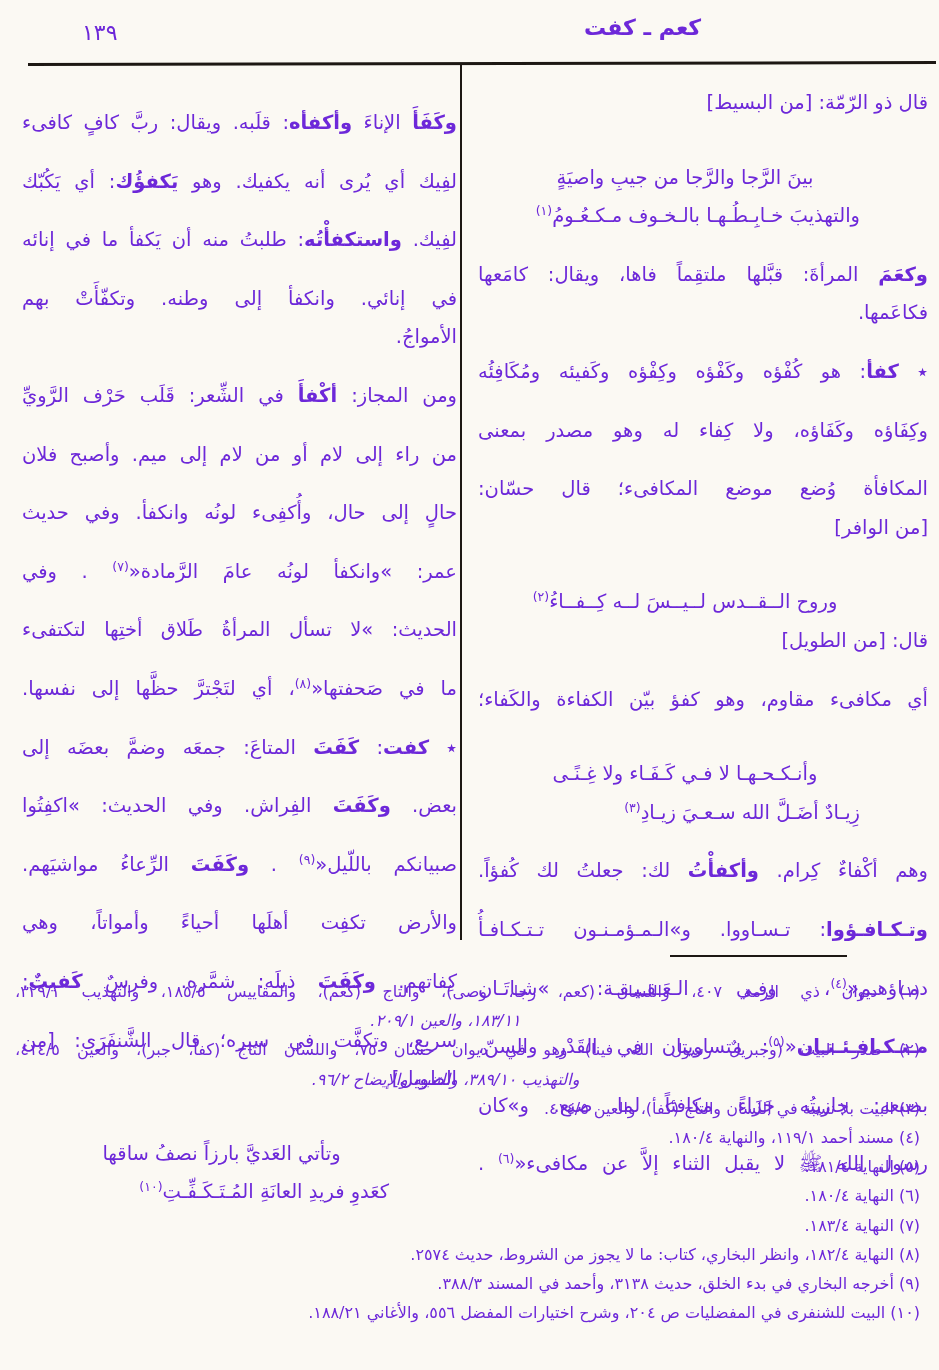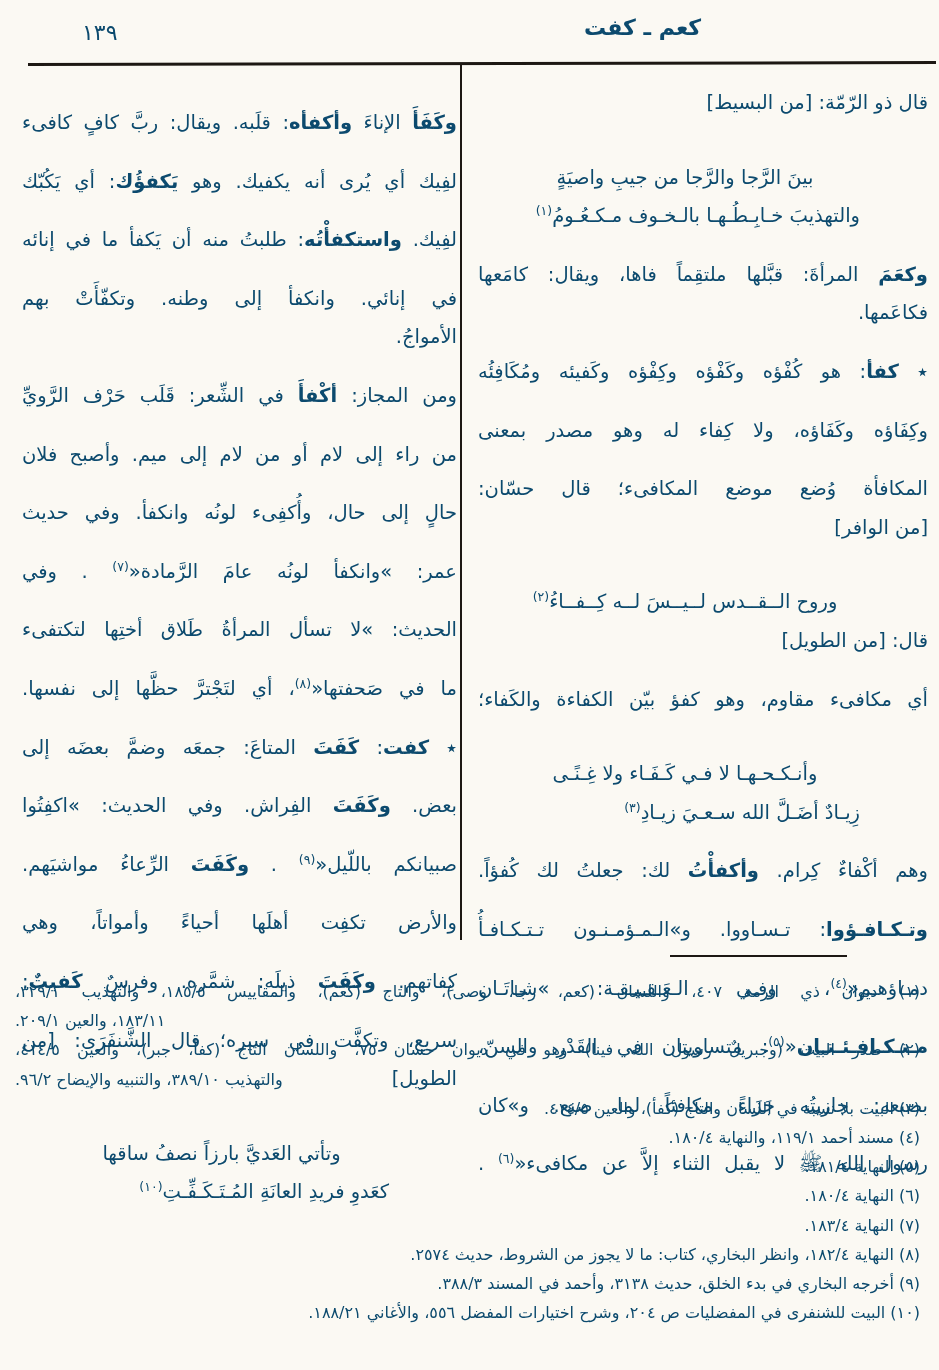--- a/index.html
+++ b/index.html
@@ -1,18 +1,18 @@
 <!DOCTYPE html>
 <html lang="ar"><head>
 <meta charset="utf-8">
 <style>
   html,body{margin:0;padding:0;background:#e8e6e0;}
   .page{
     position:relative;width:939px;height:1370px;margin:0 auto;
-    background:#fbf9f3;color:#0c4a6e;
+    background:#fbf9f3;color:#6d28d9;
     font-family:"DejaVu Sans",sans-serif;overflow:hidden;
   }
   .page-number{position:absolute;top:20px;left:82px;font-size:22px;direction:rtl;}
   .running-title{
     position:absolute;top:15px;left:560px;width:165px;text-align:center;
     font-size:22px;font-weight:bold;direction:rtl;
   }
   .header-rule{position:absolute;top:62px;left:28px;width:908px;height:2.5px;background:#1d1813;transform:rotate(-0.12deg);}
   .column-divider{position:absolute;top:64px;left:460px;width:2px;height:876px;background:#1d1813;}
   .footnote-separator{position:absolute;top:955px;left:670px;width:177px;height:2px;background:#1d1813;}
@@ -25,21 +25,21 @@
   .col .line.pr{text-align:right;}
   .col .line.v1{text-align:center;padding-right:36px;margin-top:36px;}
   .col .line.v2{text-align:right;padding-right:68px;}
   .b{font-weight:bold;}
   sup.fn-ref{font-size:12.5px;line-height:0;vertical-align:7px;}
 
   .footnotes{position:absolute;top:977px;left:15px;width:905px;direction:rtl;font-size:16px;}
   .footnotes .line{height:29.2px;line-height:29.2px;}
   .footnotes .line.fnf{text-align:right;}
   .footnotes .line.just{text-align:justify;text-align-last:justify;}
-  .footnotes .line.fnc{text-align:left;padding-right:44px;}
+  .footnotes .line.fnc{text-align:center;padding-right:44px;font-style:italic;}
 </style>
 </head>
 <body>
 
 <div class="page">
   <div class="page-number">١٣٩</div>
   <div class="running-title">كعم ـ كفت</div>
   <div class="header-rule"></div>
   <div class="column-divider"></div>
 

